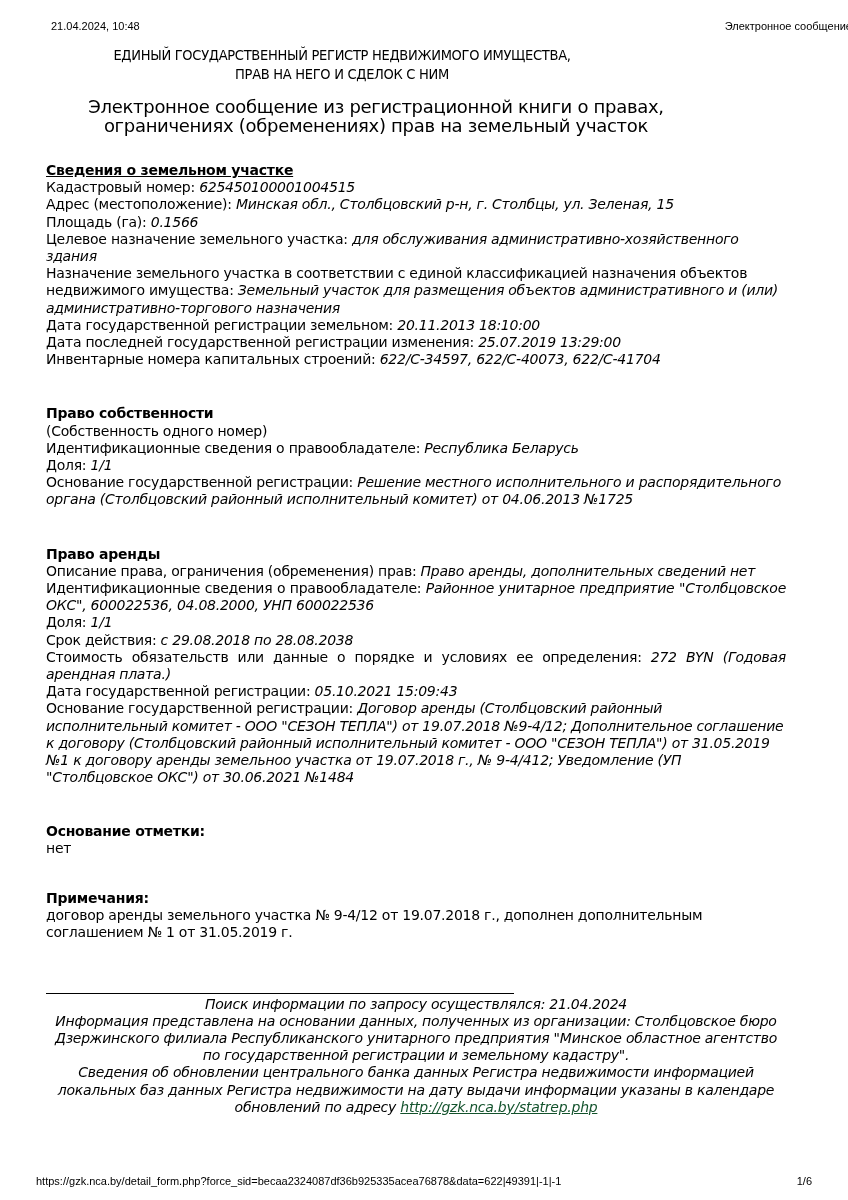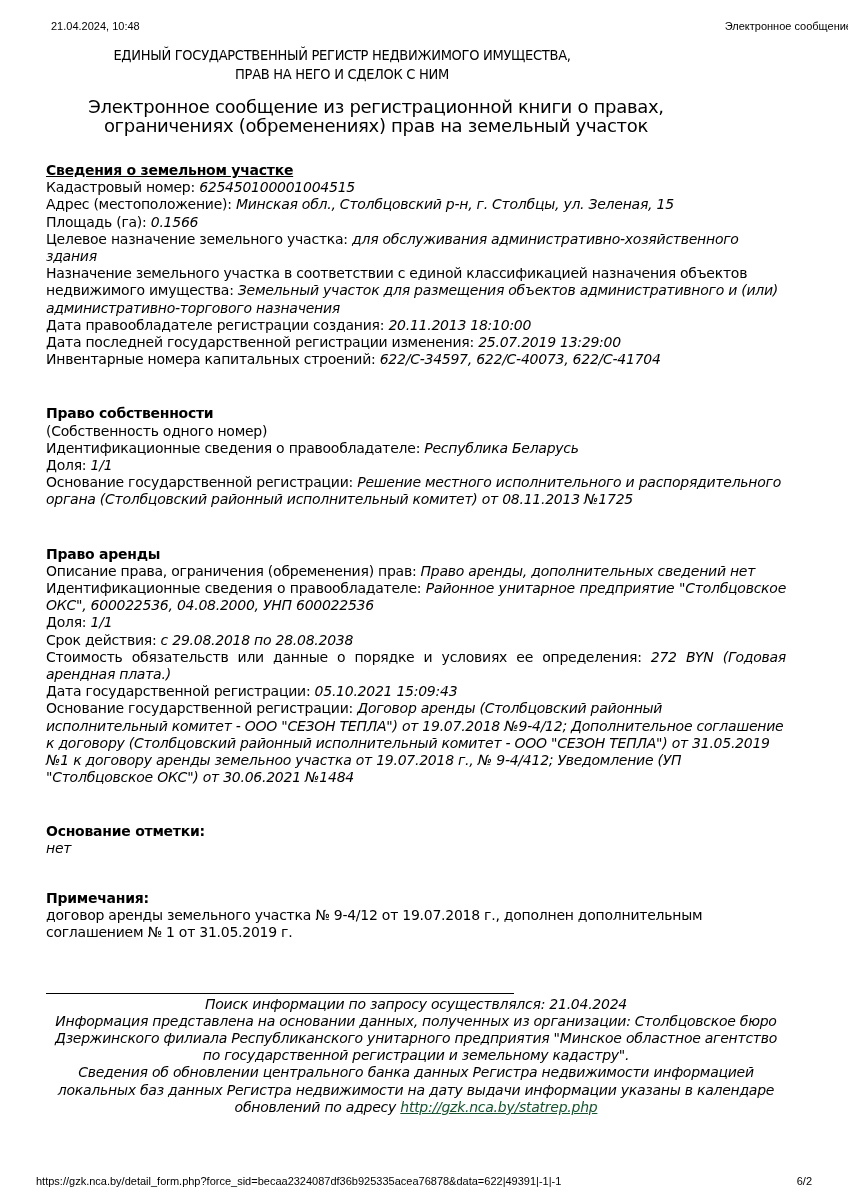--- a/index.html
+++ b/index.html
@@ -63,53 +63,53 @@
 
 <div class="content">
 
   <div class="section">
     <div class="sec-title u">Сведения о земельном участке</div>
     <div class="row"><span>Кадастровый номер: </span><span class="v">625450100001004515</span></div>
     <div class="row"><span>Адрес (местоположение): </span><span class="v">Минская обл., Столбцовский р-н, г. Столбцы, ул. Зеленая, 15</span></div>
     <div class="row"><span>Площадь (га): </span><span class="v">0.1566</span></div>
     <div class="row"><span>Целевое назначение земельного участка: </span><span class="v">для обслуживания административно-хозяйственного здания</span></div>
     <div class="row"><span>Назначение земельного участка в соответствии с единой классификацией назначения объектов недвижимого имущества: </span><span class="v">Земельный участок для размещения объектов административного и (или) административно-торгового назначения</span></div>
-    <div class="row"><span>Дата правообладателе регистрации создания: </span><span class="v">20.11.2013 18:10:00</span></div>
+    <div class="row"><span>Дата государственной регистрации земельном: </span><span class="v">20.11.2013 18:10:00</span></div>
     <div class="row"><span>Дата последней государственной регистрации изменения: </span><span class="v">25.07.2019 13:29:00</span></div>
     <div class="row"><span>Инвентарные номера капитальных строений: </span><span class="v">622/C-34597, 622/C-40073, 622/C-41704</span></div>
   </div>
 
   <div class="gap1"></div>
 
   <div class="section">
     <div class="sec-title">Право собственности</div>
     <div class="row">(Собственность одного номер)</div>
     <div class="row"><span>Идентификационные сведения о правообладателе: </span><span class="v">Республика Беларусь</span></div>
     <div class="row"><span>Доля: </span><span class="v">1/1</span></div>
-    <div class="row"><span>Основание государственной регистрации: </span><span class="v">Решение местного исполнительного и распорядительного органа (Столбцовский районный исполнительный комитет) от 08.11.2013 №1725</span></div>
+    <div class="row"><span>Основание государственной регистрации: </span><span class="v">Решение местного исполнительного и распорядительного органа (Столбцовский районный исполнительный комитет) от 04.06.2013 №1725</span></div>
   </div>
 
   <div class="gap2"></div>
 
   <div class="section">
     <div class="sec-title">Право аренды</div>
     <div class="row"><span>Описание права, ограничения (обременения) прав: </span><span class="v">Право аренды, дополнительных сведений нет</span></div>
     <div class="row justify"><span>Идентификационные сведения о правообладателе: </span><span class="v">Районное унитарное предприятие "Столбцовское ОКС", 600022536, 04.08.2000, УНП 600022536</span></div>
     <div class="row"><span>Доля: </span><span class="v">1/1</span></div>
     <div class="row"><span>Срок действия: </span><span class="v">с 29.08.2018 по 28.08.2038</span></div>
     <div class="row justify"><span>Стоимость обязательств или данные о порядке и условиях ее определения: </span><span class="v">272 BYN (Годовая арендная плата.)</span></div>
     <div class="row"><span>Дата государственной регистрации: </span><span class="v">05.10.2021 15:09:43</span></div>
     <div class="row"><span>Основание государственной регистрации: </span><span class="v">Договор аренды (Столбцовский районный исполнительный комитет - ООО "СЕЗОН ТЕПЛА") от 19.07.2018 №9-4/12; Дополнительное соглашение к договору (Столбцовский районный исполнительный комитет - ООО "СЕЗОН ТЕПЛА") от 31.05.2019 №1 к договору аренды земельноо участка от 19.07.2018 г., № 9-4/412; Уведомление (УП "Столбцовское ОКС") от 30.06.2021 №1484</span></div>
   </div>
 
   <div class="gap3"></div>
 
   <div class="section">
     <div class="sec-title">Основание отметки:</div>
-    <div class="row v" style="font-style:italic">нет</div>
+    <div class="row v" style="">нет</div>
   </div>
 
   <div class="gap4"></div>
 
   <div class="section">
     <div class="sec-title">Примечания:</div>
     <div class="row" style="">договор аренды земельного участка № 9-4/12 от 19.07.2018 г., дополнен дополнительным соглашением № 1 от 31.05.2019 г.</div>
   </div>
 
   <div class="gap5"></div>
@@ -117,14 +117,14 @@
   <div class="rule"></div>
   <div class="section foot-text">
     <div>Поиск информации по запросу осуществлялся: 21.04.2024</div>
     <div>Информация представлена на основании данных, полученных из организации: Столбцовское бюро Дзержинского филиала Республиканского унитарного предприятия "Минское областное агентство по государственной регистрации и земельному кадастру".</div>
     <div><span>Сведения об обновлении центрального банка данных Регистра недвижимости информацией локальных баз данных Регистра недвижимости на дату выдачи информации указаны в календаре обновлений по адресу </span><a class="link" style="color: #14532d;">http://gzk.nca.by/statrep.php</a></div>
   </div>
 </div>
 
 <div class="print-foot">
   <span class="pf-left">https://gzk.nca.by/detail_form.php?force_sid=becaa2324087df36b925335acea76878&amp;data=622|49391|-1|-1</span>
-  <span class="pf-right">6/2</span>
+  <span class="pf-right">1/6</span>
 </div>
 
 </body></html>

